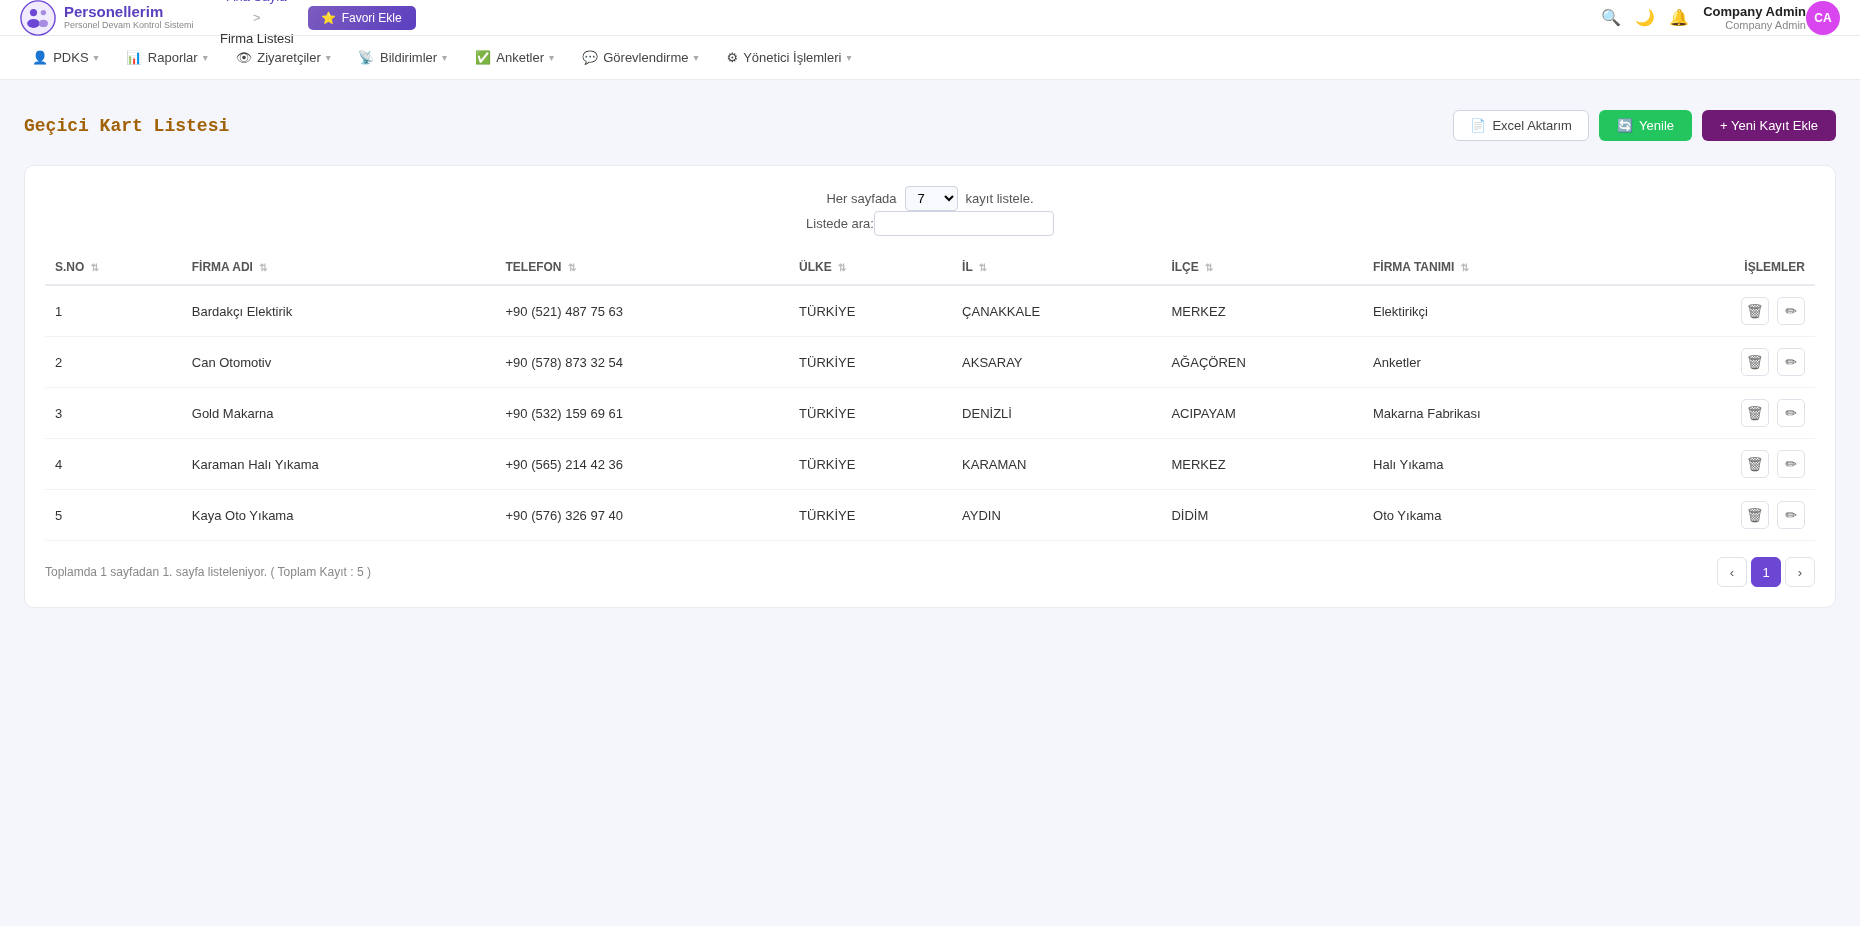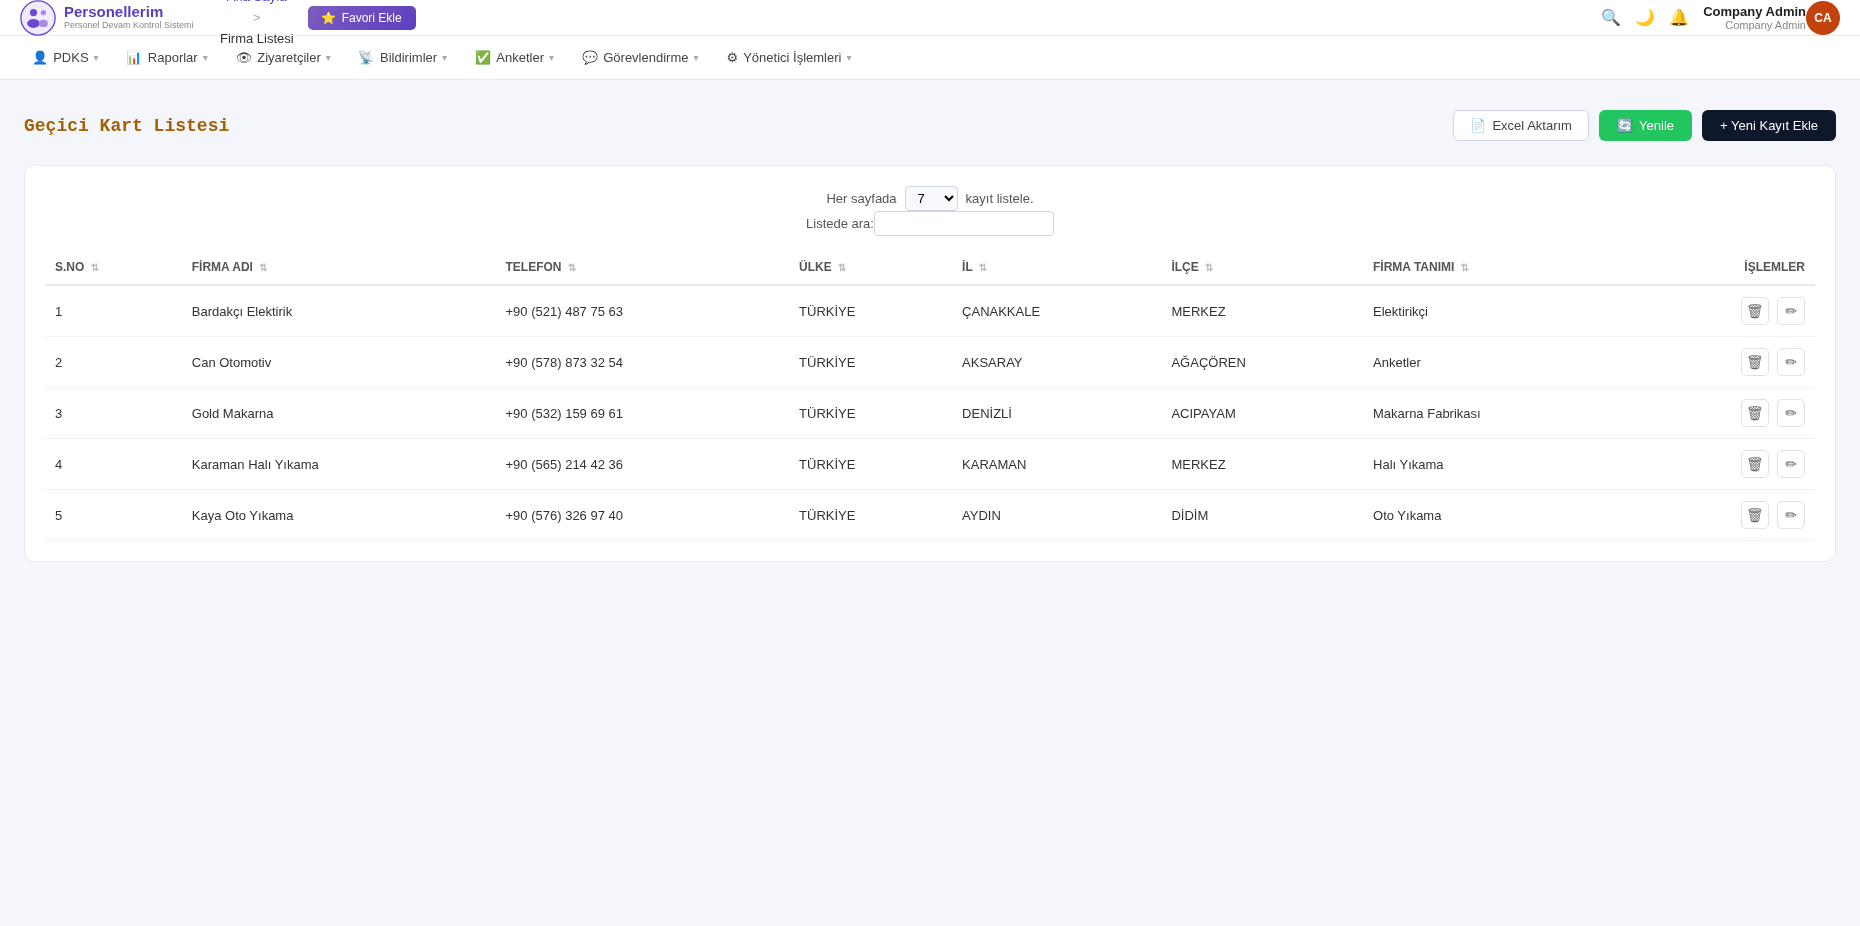--- a/index.html
+++ b/index.html
@@ -85,21 +85,21 @@
     }
     .user-info {
       text-align: right;
     }
     .user-name { font-weight: 600; font-size: 13px; color: #222; }
     .user-role { font-size: 11px; color: #888; }
     .avatar {
       width: 34px;
       height: 34px;
       border-radius: 50%;
-      background: #c2410c;
+      background: #d946ef;
       color: #fff;
       display: flex;
       align-items: center;
       justify-content: center;
       font-weight: 700;
       font-size: 12px;
     }
 
     
     .secondnav {
@@ -162,21 +162,21 @@
       border-radius: 6px;
       padding: 7px 18px;
       font-size: 13px;
       cursor: pointer;
       color: #fff;
       display: flex;
       align-items: center;
       gap: 6px;
     }
     .btn-add {
-      background: #0f172a;
+      background: #701a75;
       border: none;
       border-radius: 6px;
       padding: 7px 18px;
       font-size: 13px;
       cursor: pointer;
       color: #fff;
       display: flex;
       align-items: center;
       gap: 6px;
     }
@@ -504,14 +504,22 @@
       <td>
         <div class="actions-cell">
           <button class="action-btn delete" title="Sil">🗑</button>
           <button class="action-btn" title="Düzenle">✏</button>
         </div>
       </td>
     </tr>
         </tbody>
     </table>
 
+    <div class="table-footer">
+      <span>Toplamda 1 sayfadan 1. sayfa listeleniyor. ( Toplam Kayıt : 5 )</span>
+      <div class="pagination">
+        <button class="page-btn">‹</button>
+        <button class="page-btn active">1</button>
+        <button class="page-btn">›</button>
+      </div>
+    </div>
   </div>
 </div>
 
 </body></html>

